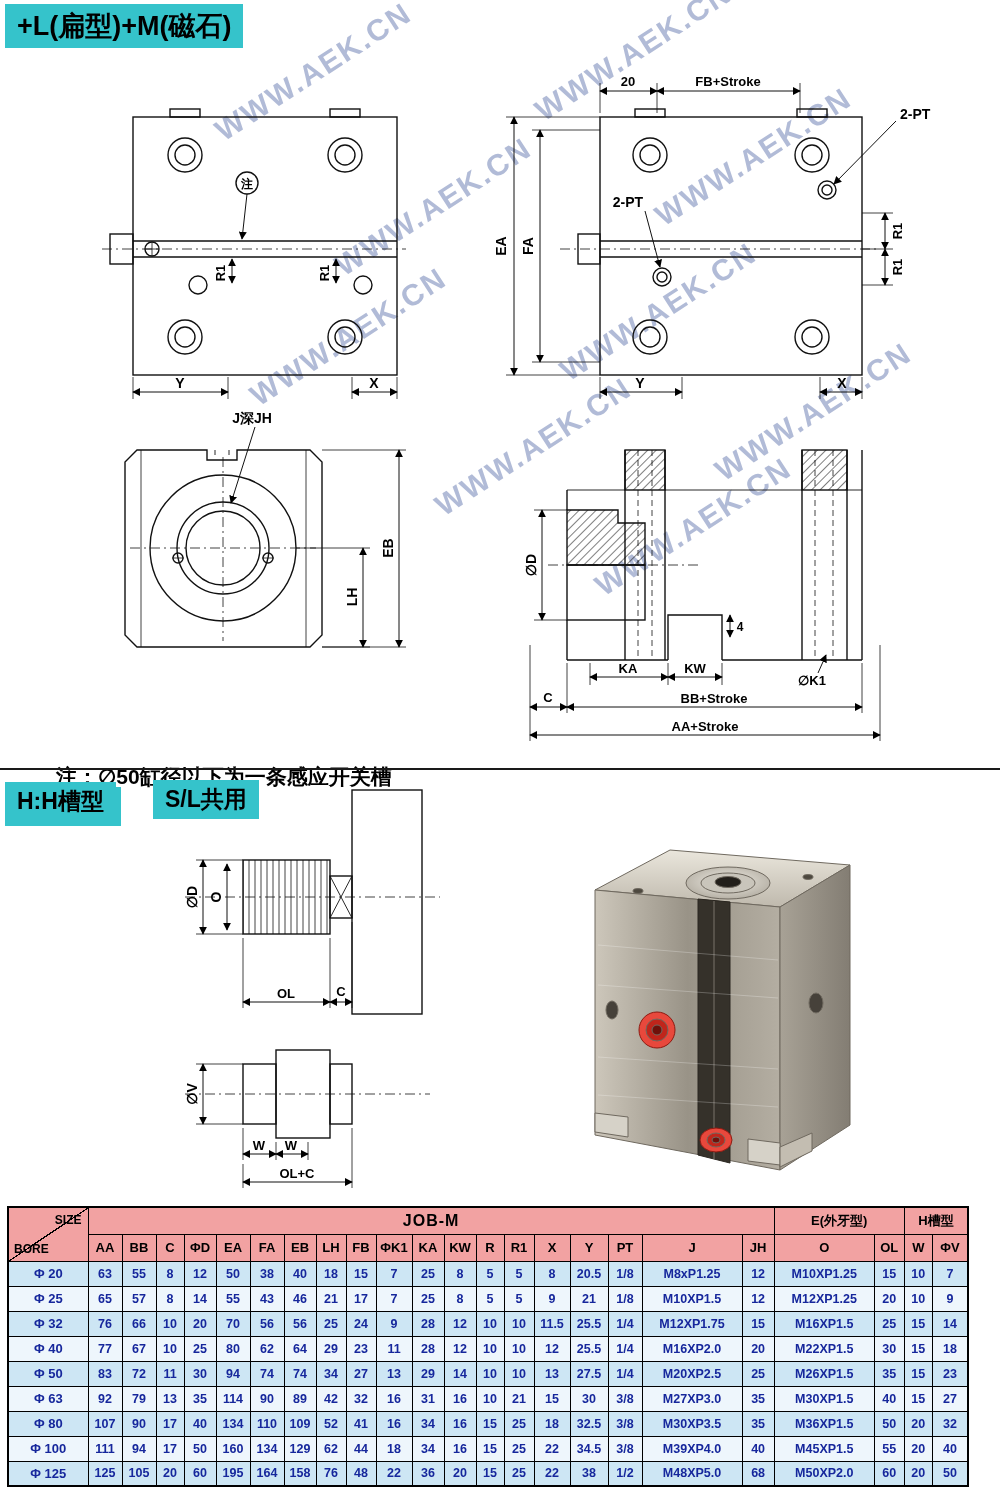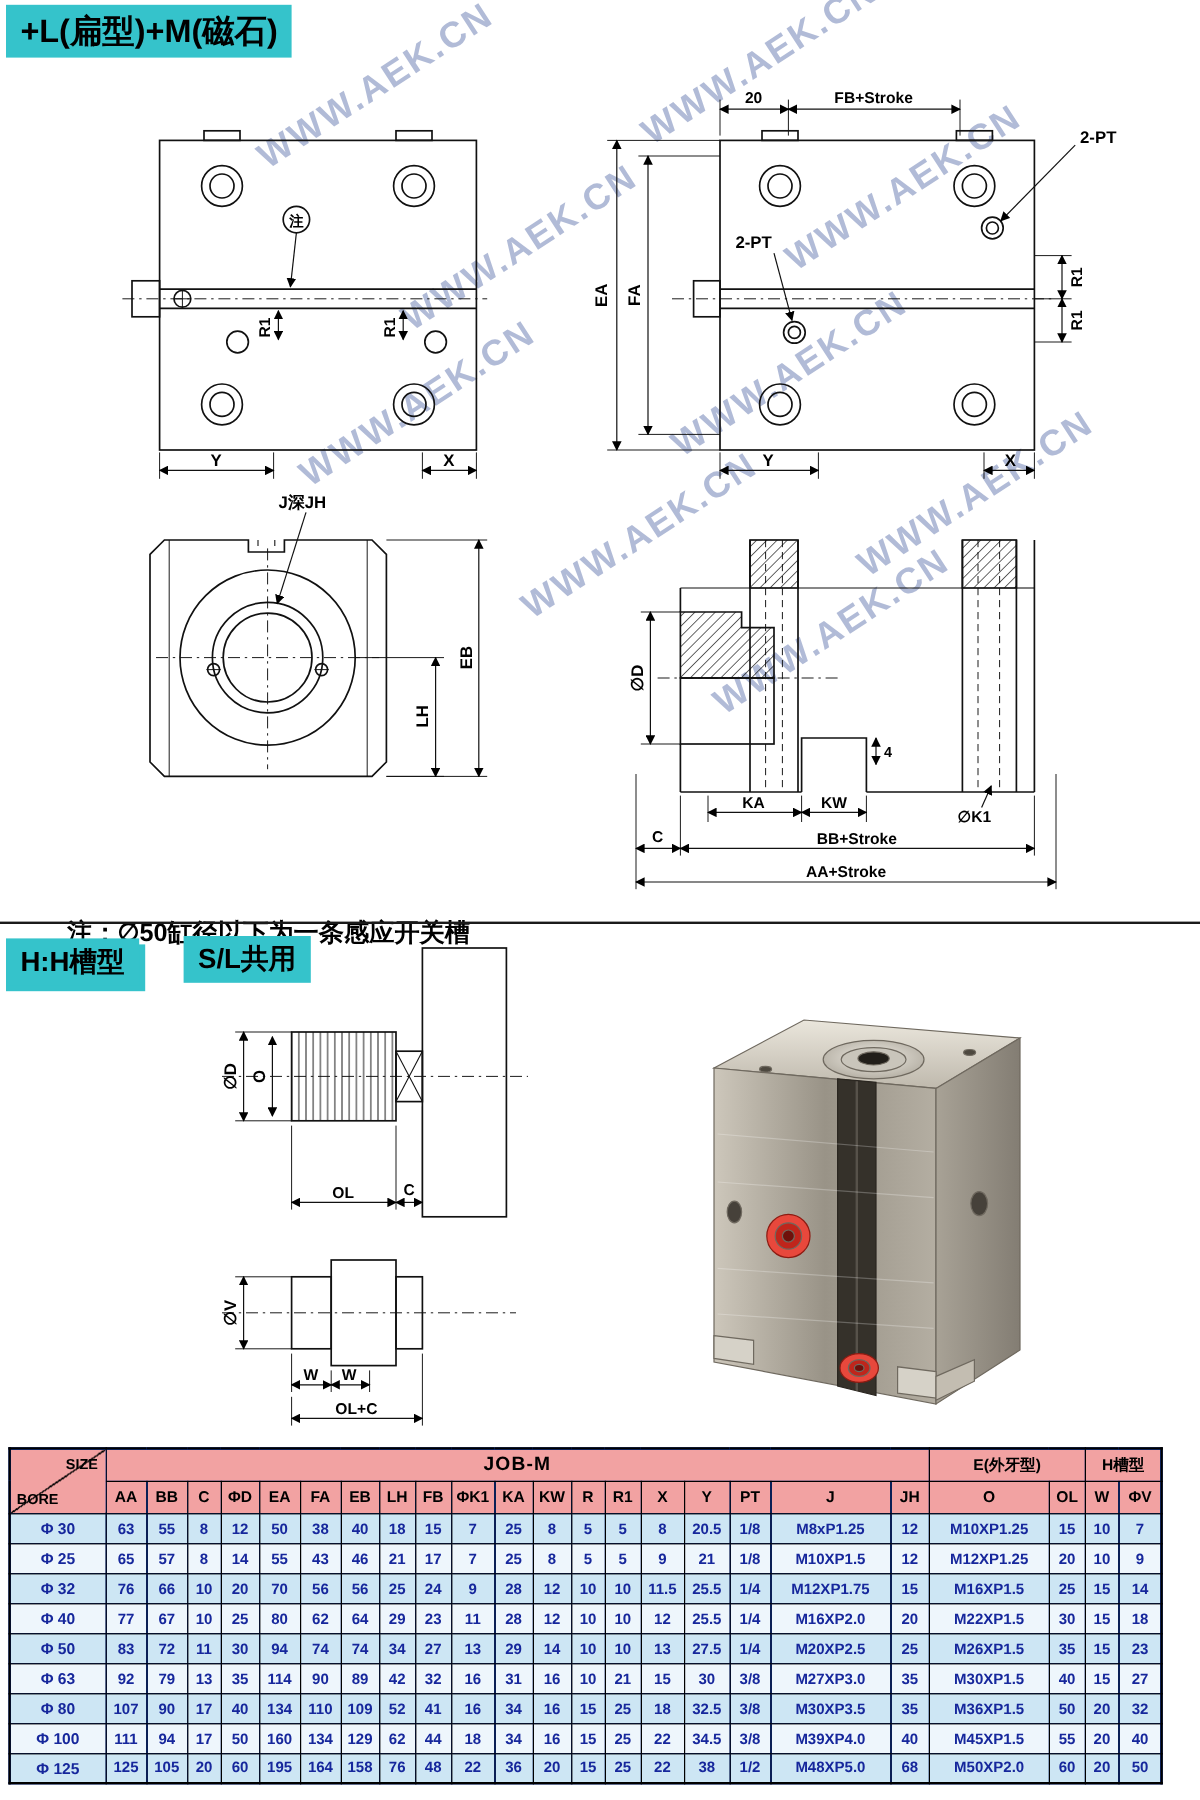--- a/index.html
+++ b/index.html
@@ -425,21 +425,21 @@
             <th>J</th>
             <th>JH</th>
             <th>O</th>
             <th>OL</th>
             <th>W</th>
             <th>ΦV</th>
           </tr>
       </thead>
       <tbody id="table-body">
           <tr class="odd">
-            <td class="size-cell">Φ 30</td>
+            <td class="size-cell">Φ 20</td>
             <td>63</td>
             <td>55</td>
             <td>8</td>
             <td>12</td>
             <td>50</td>
             <td>38</td>
             <td>40</td>
             <td>18</td>
             <td>15</td>
             <td>7</td>

